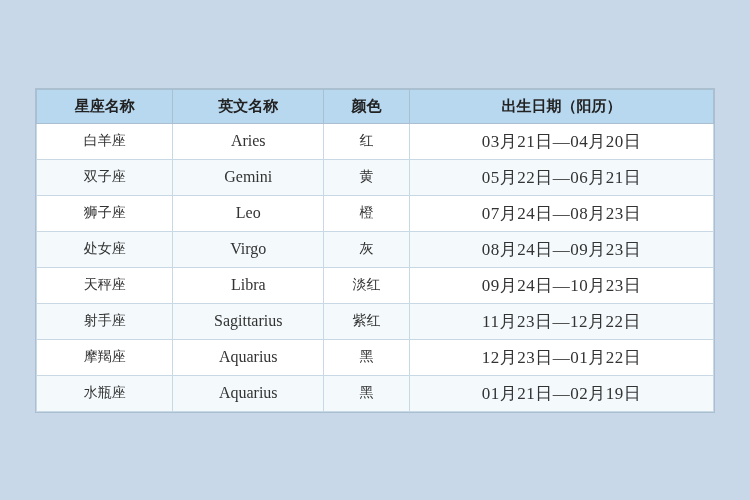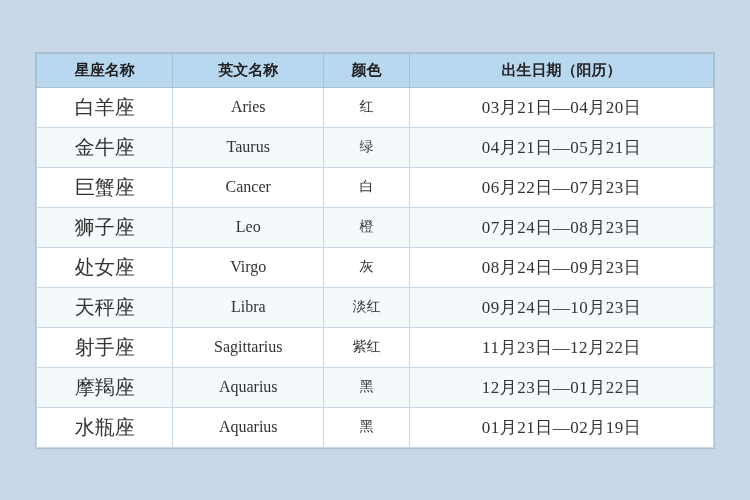--- a/index.html
+++ b/index.html
@@ -38,21 +38,21 @@
       background-color: #f4f9fc;
     }
     tbody tr td {
       border: 1px solid #c8d8e4;
       padding: 6px 10px;
       text-align: center;
       color: #333;
       font-size: 14px;
     }
     tbody tr td:nth-child(1) {
-      font-size: 20px;
+      font-size: 14px;
     }
     tbody tr td:nth-child(2) {
       font-size: 16px;
     }
     tbody tr td:nth-child(4) {
       font-size: 17px;
       letter-spacing: 0.5px;
     }
   </style>
 </head>
@@ -69,30 +69,24 @@
       </tr>
     </thead>
     <tbody id="table-body">
     <tr>
           <td>白羊座</td>
           <td>Aries</td>
           <td>红</td>
           <td>03月21日—04月20日</td>
         </tr>
         <tr>
-          <td>金牛座</td>
-          <td>Taurus</td>
-          <td>绿</td>
-          <td>04月21日—05月21日</td>
-        </tr>
-        <tr>
-          <td>巨蟹座</td>
-          <td>Cancer</td>
-          <td>白</td>
-          <td>06月22日—07月23日</td>
+          <td>双子座</td>
+          <td>Gemini</td>
+          <td>黄</td>
+          <td>05月22日—06月21日</td>
         </tr>
         <tr>
           <td>狮子座</td>
           <td>Leo</td>
           <td>橙</td>
           <td>07月24日—08月23日</td>
         </tr>
         <tr>
           <td>处女座</td>
           <td>Virgo</td>

